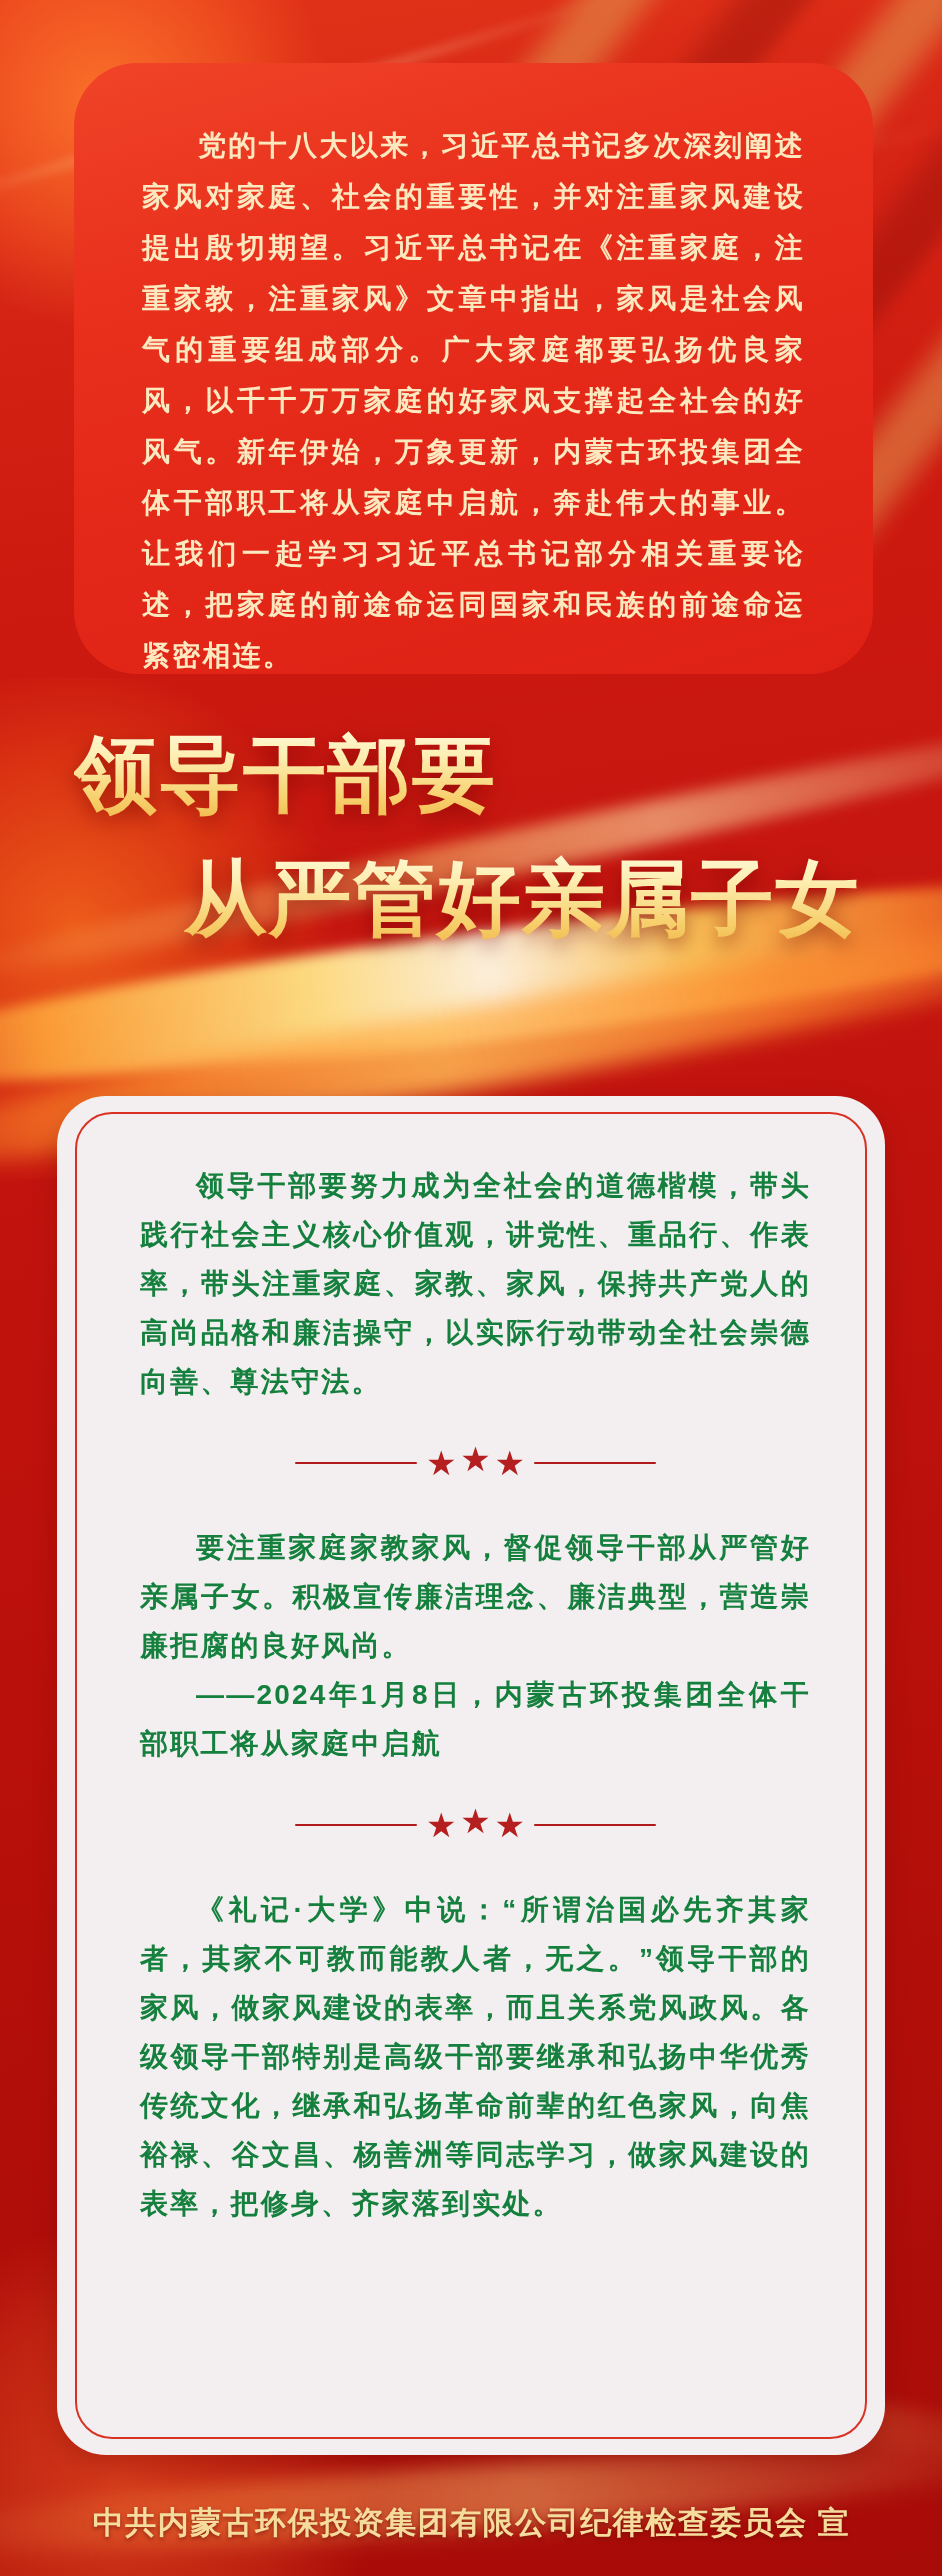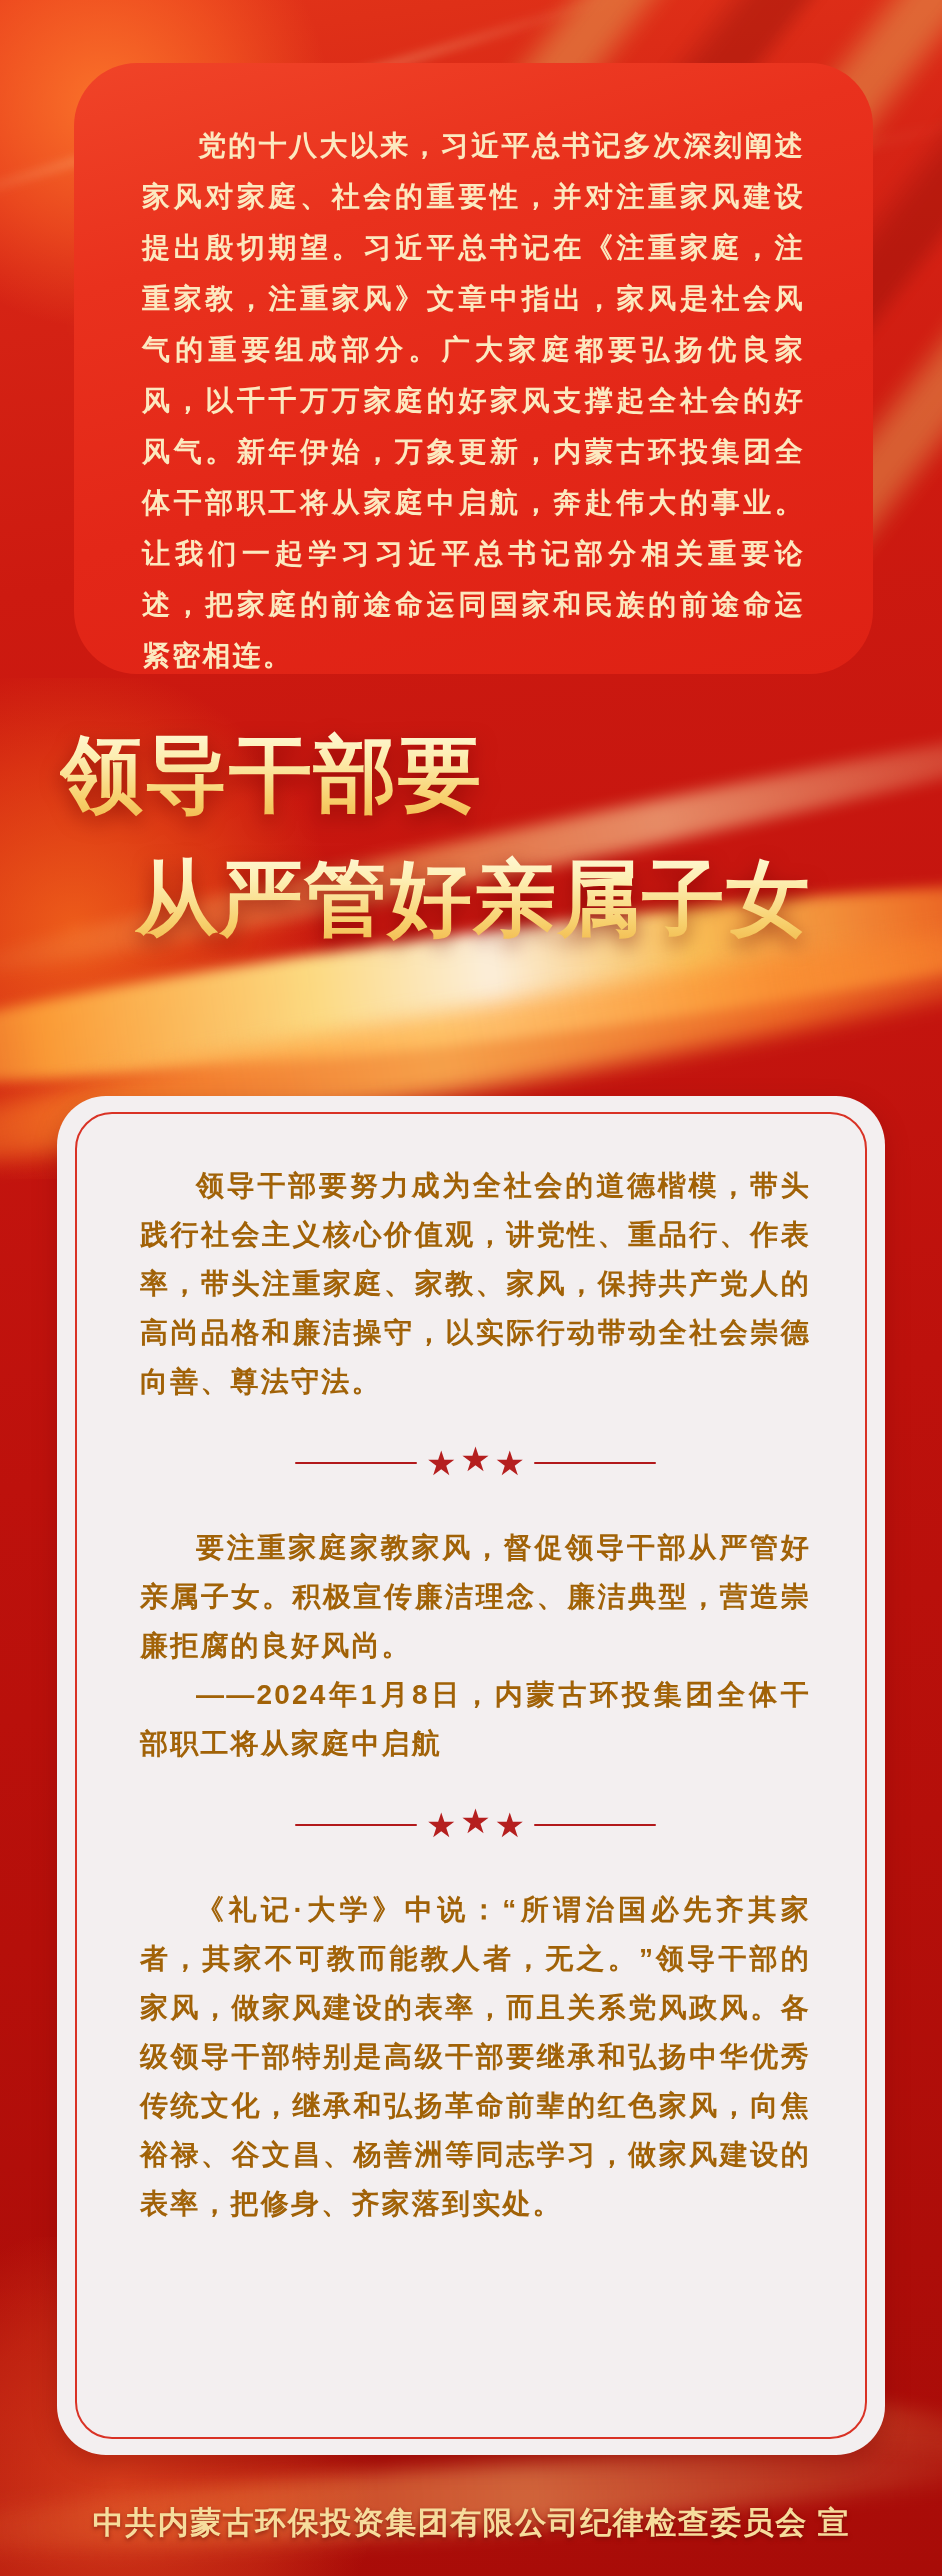--- a/index.html
+++ b/index.html
@@ -30,33 +30,33 @@
   .swoosh-bottom-1{left:-103px;top:2464px;width:1149px;height:66px;transform:rotate(-4deg);border-radius:50%;filter:blur(9.6px);
     background:linear-gradient(90deg,rgba(250,140,60,0) 0%,rgba(250,150,70,.4) 30%,rgba(255,205,120,.45) 55%,rgba(250,140,60,0) 100%);}
   .swoosh-bottom-2{right:-133px;top:2379px;width:707px;height:47px;transform:rotate(8deg);border-radius:50%;filter:blur(8.8px);opacity:.5;
     background:linear-gradient(90deg,rgba(255,185,95,0),rgba(255,195,105,.6) 55%,rgba(255,185,95,0));}
 
   .intro-box{position:absolute;left:74px;top:63px;width:799px;height:611px;border-radius:63px;
     background:linear-gradient(165deg,#f04428 0%,#e9311d 28%,#e32718 60%,#de2114 100%);}
   .intro-text{margin:0;padding:57px 68px 0 68px;font-size:28px;line-height:51px;font-weight:bold;
     letter-spacing:2.2px;color:#fce9c0;text-indent:2em;text-align:justify;}
 
-  .main-title{position:absolute;left:60px;top:713px;}
+  .main-title{position:absolute;left:74px;top:713px;}
   .title-line{margin:0;font-size:83px;font-weight:900;line-height:124px;white-space:nowrap;letter-spacing:1.5px;
     background:linear-gradient(180deg,#fffbe2 5%,#fdeeb2 35%,#f7cf6b 70%,#eeab3a 100%);
     -webkit-background-clip:text;background-clip:text;color:transparent;
     filter:drop-shadow(0 7.4px 10.3px rgba(110,0,0,.55));}
-  .title-line-2{margin-left:75px;}
+  .title-line-2{margin-left:110px;}
 
   .panel{position:absolute;left:57px;top:1096px;width:828px;height:1359px;border-radius:49px;
     background:#f3eff0;box-shadow:0 8.8px 25px rgba(110,0,0,.28);}
   .panel-border{position:absolute;inset:16px 17.7px;border:2.9px solid #d93225;border-radius:37px;pointer-events:none;}
   .panel-content{position:relative;padding:65px 74px 0 83px;}
   .quote,.attribution{margin:0;font-size:28px;line-height:49px;font-weight:bold;letter-spacing:2.2px;
-    color:#a16207;text-indent:2em;text-align:justify;}
+    color:#15803d;text-indent:2em;text-align:justify;}
   .divider{display:flex;align-items:center;justify-content:center;gap:8.8px;margin:40px 0 43px 0;}
   .divider .dline{width:122px;height:2.9px;background:#b2191b;border-radius:1.5px;}
   .stars{display:flex;gap:3.7px;font-size:34px;line-height:1;color:#b51f1f;}
   .star{display:inline-block;}
   .star-mid{transform:translateY(-4.4px);}
 
   .footer-line{position:absolute;left:0;top:2502px;width:943px;text-align:center;margin:0;
     font-size:31px;font-weight:bold;letter-spacing:1.5px;color:#f6dc9c;
     text-shadow:0 1.5px 4.4px rgba(100,10,5,.6);}
 </style>

